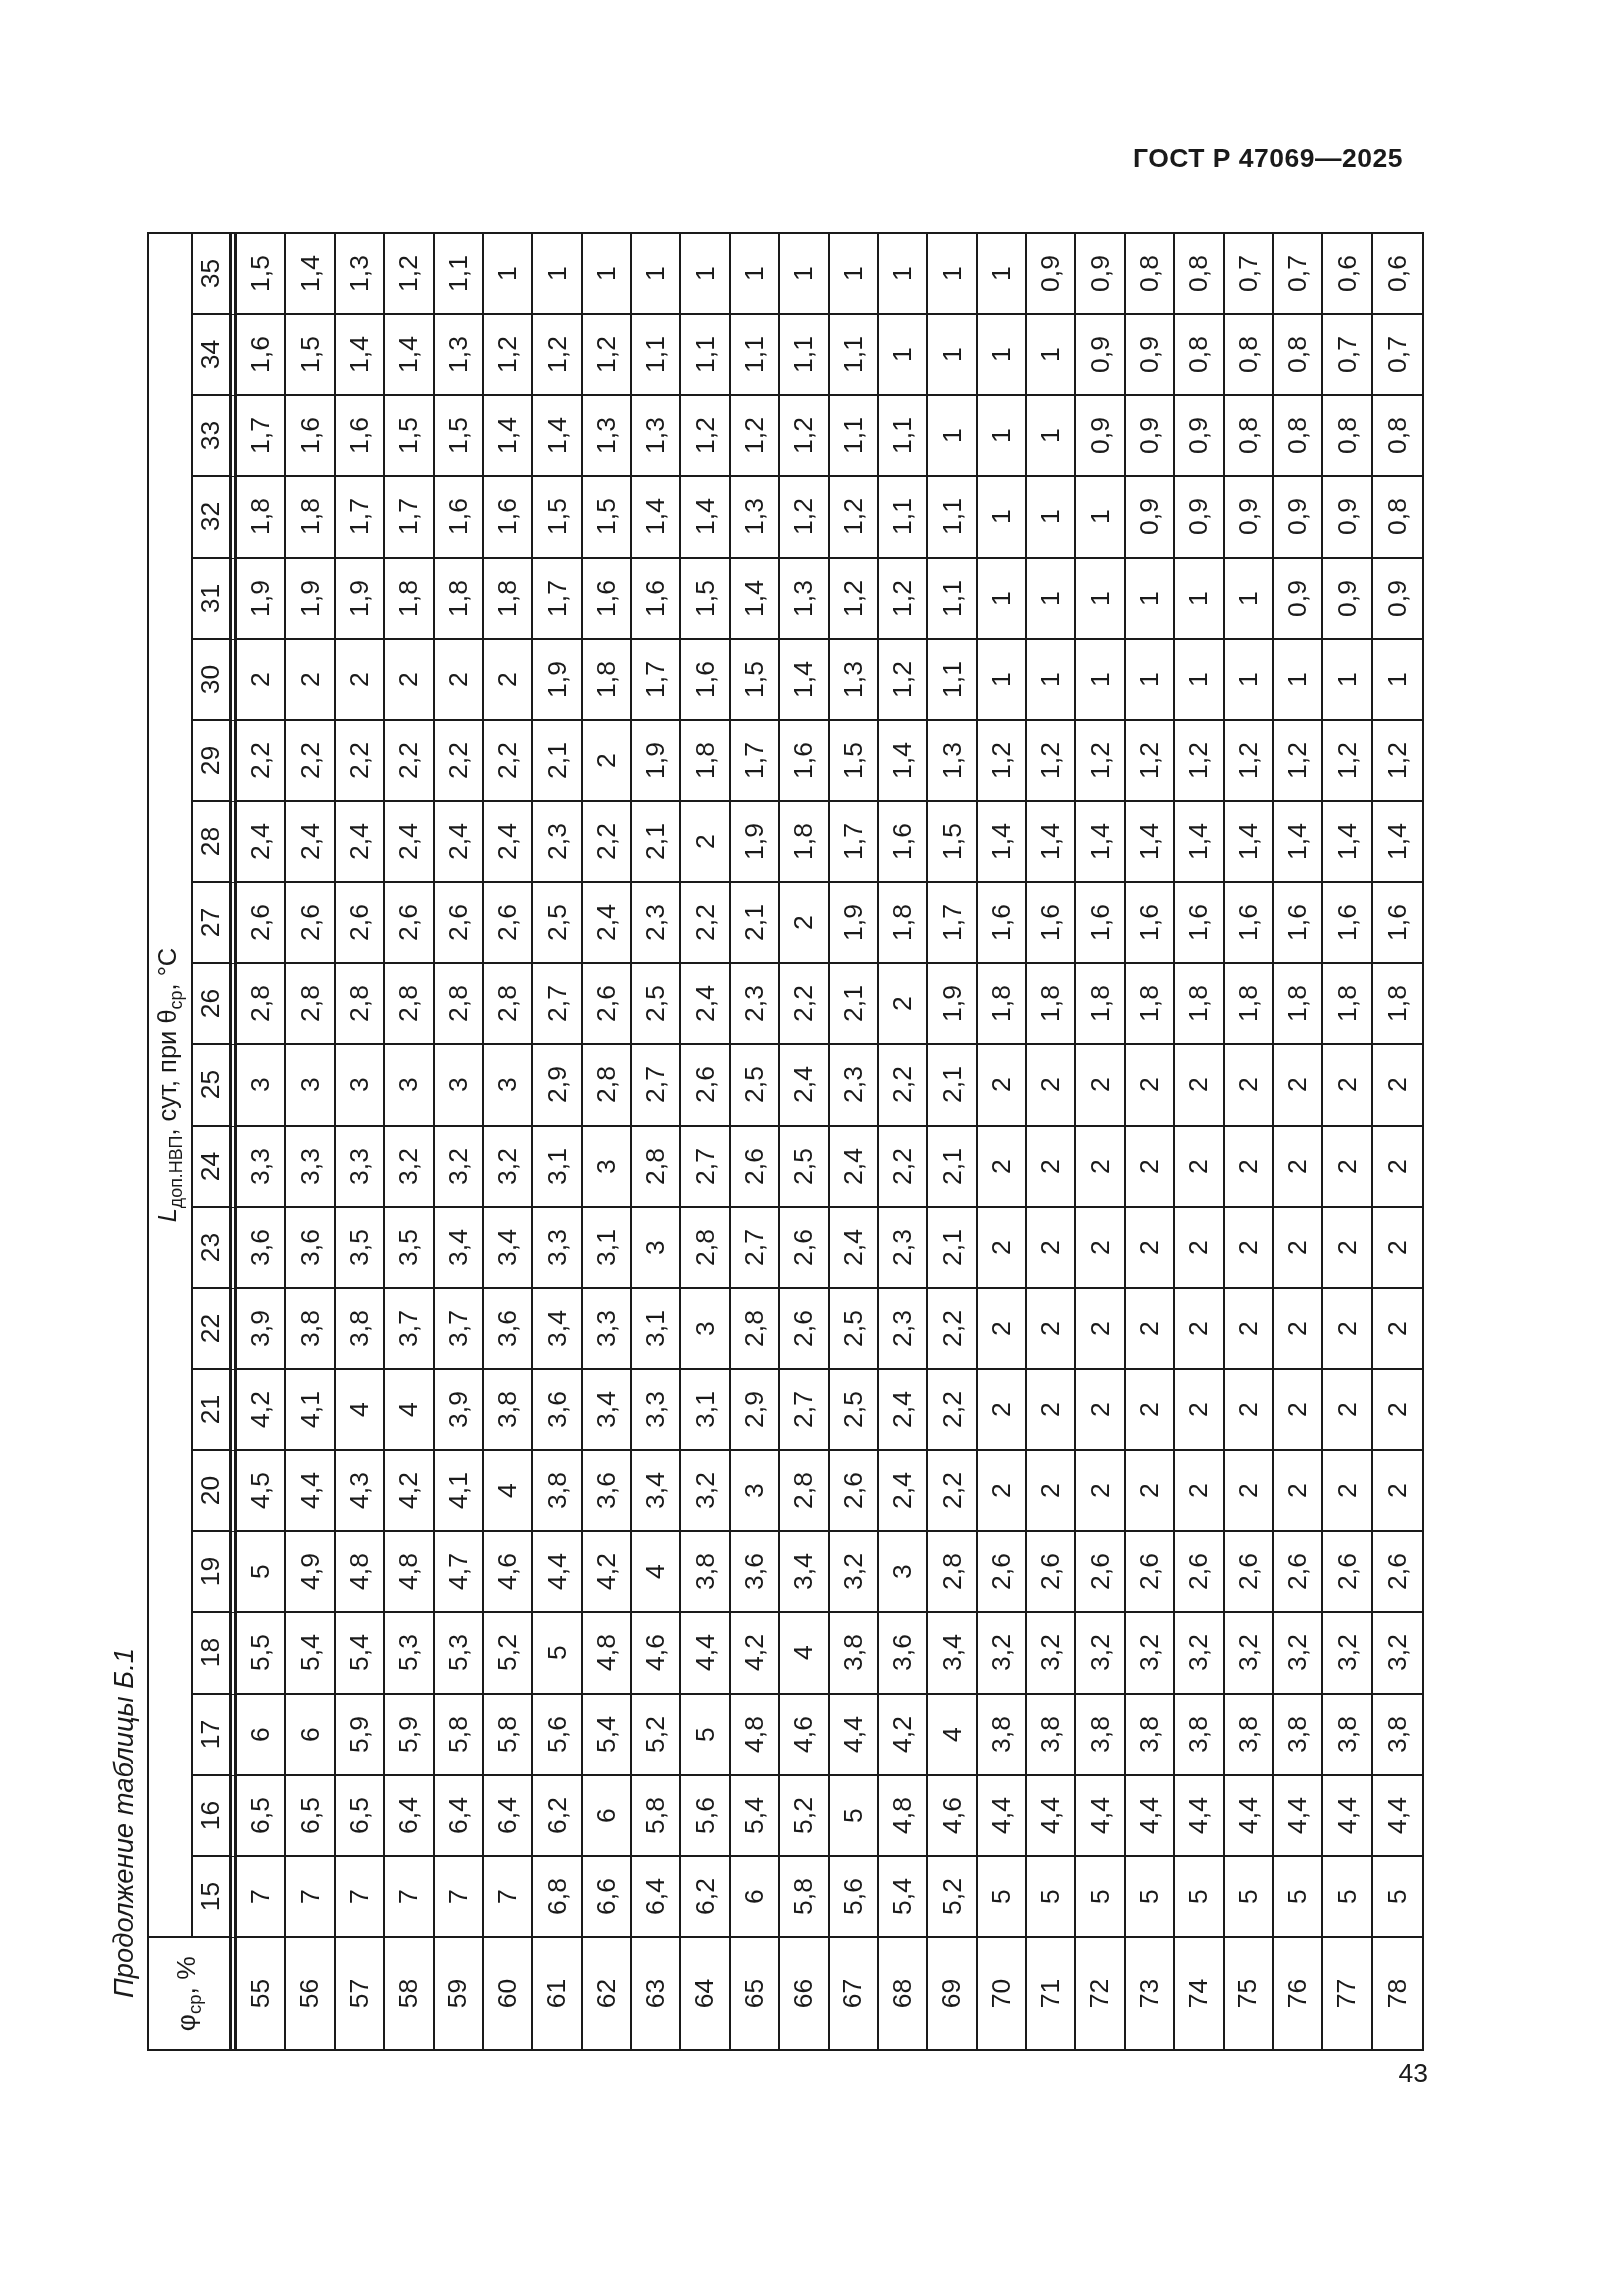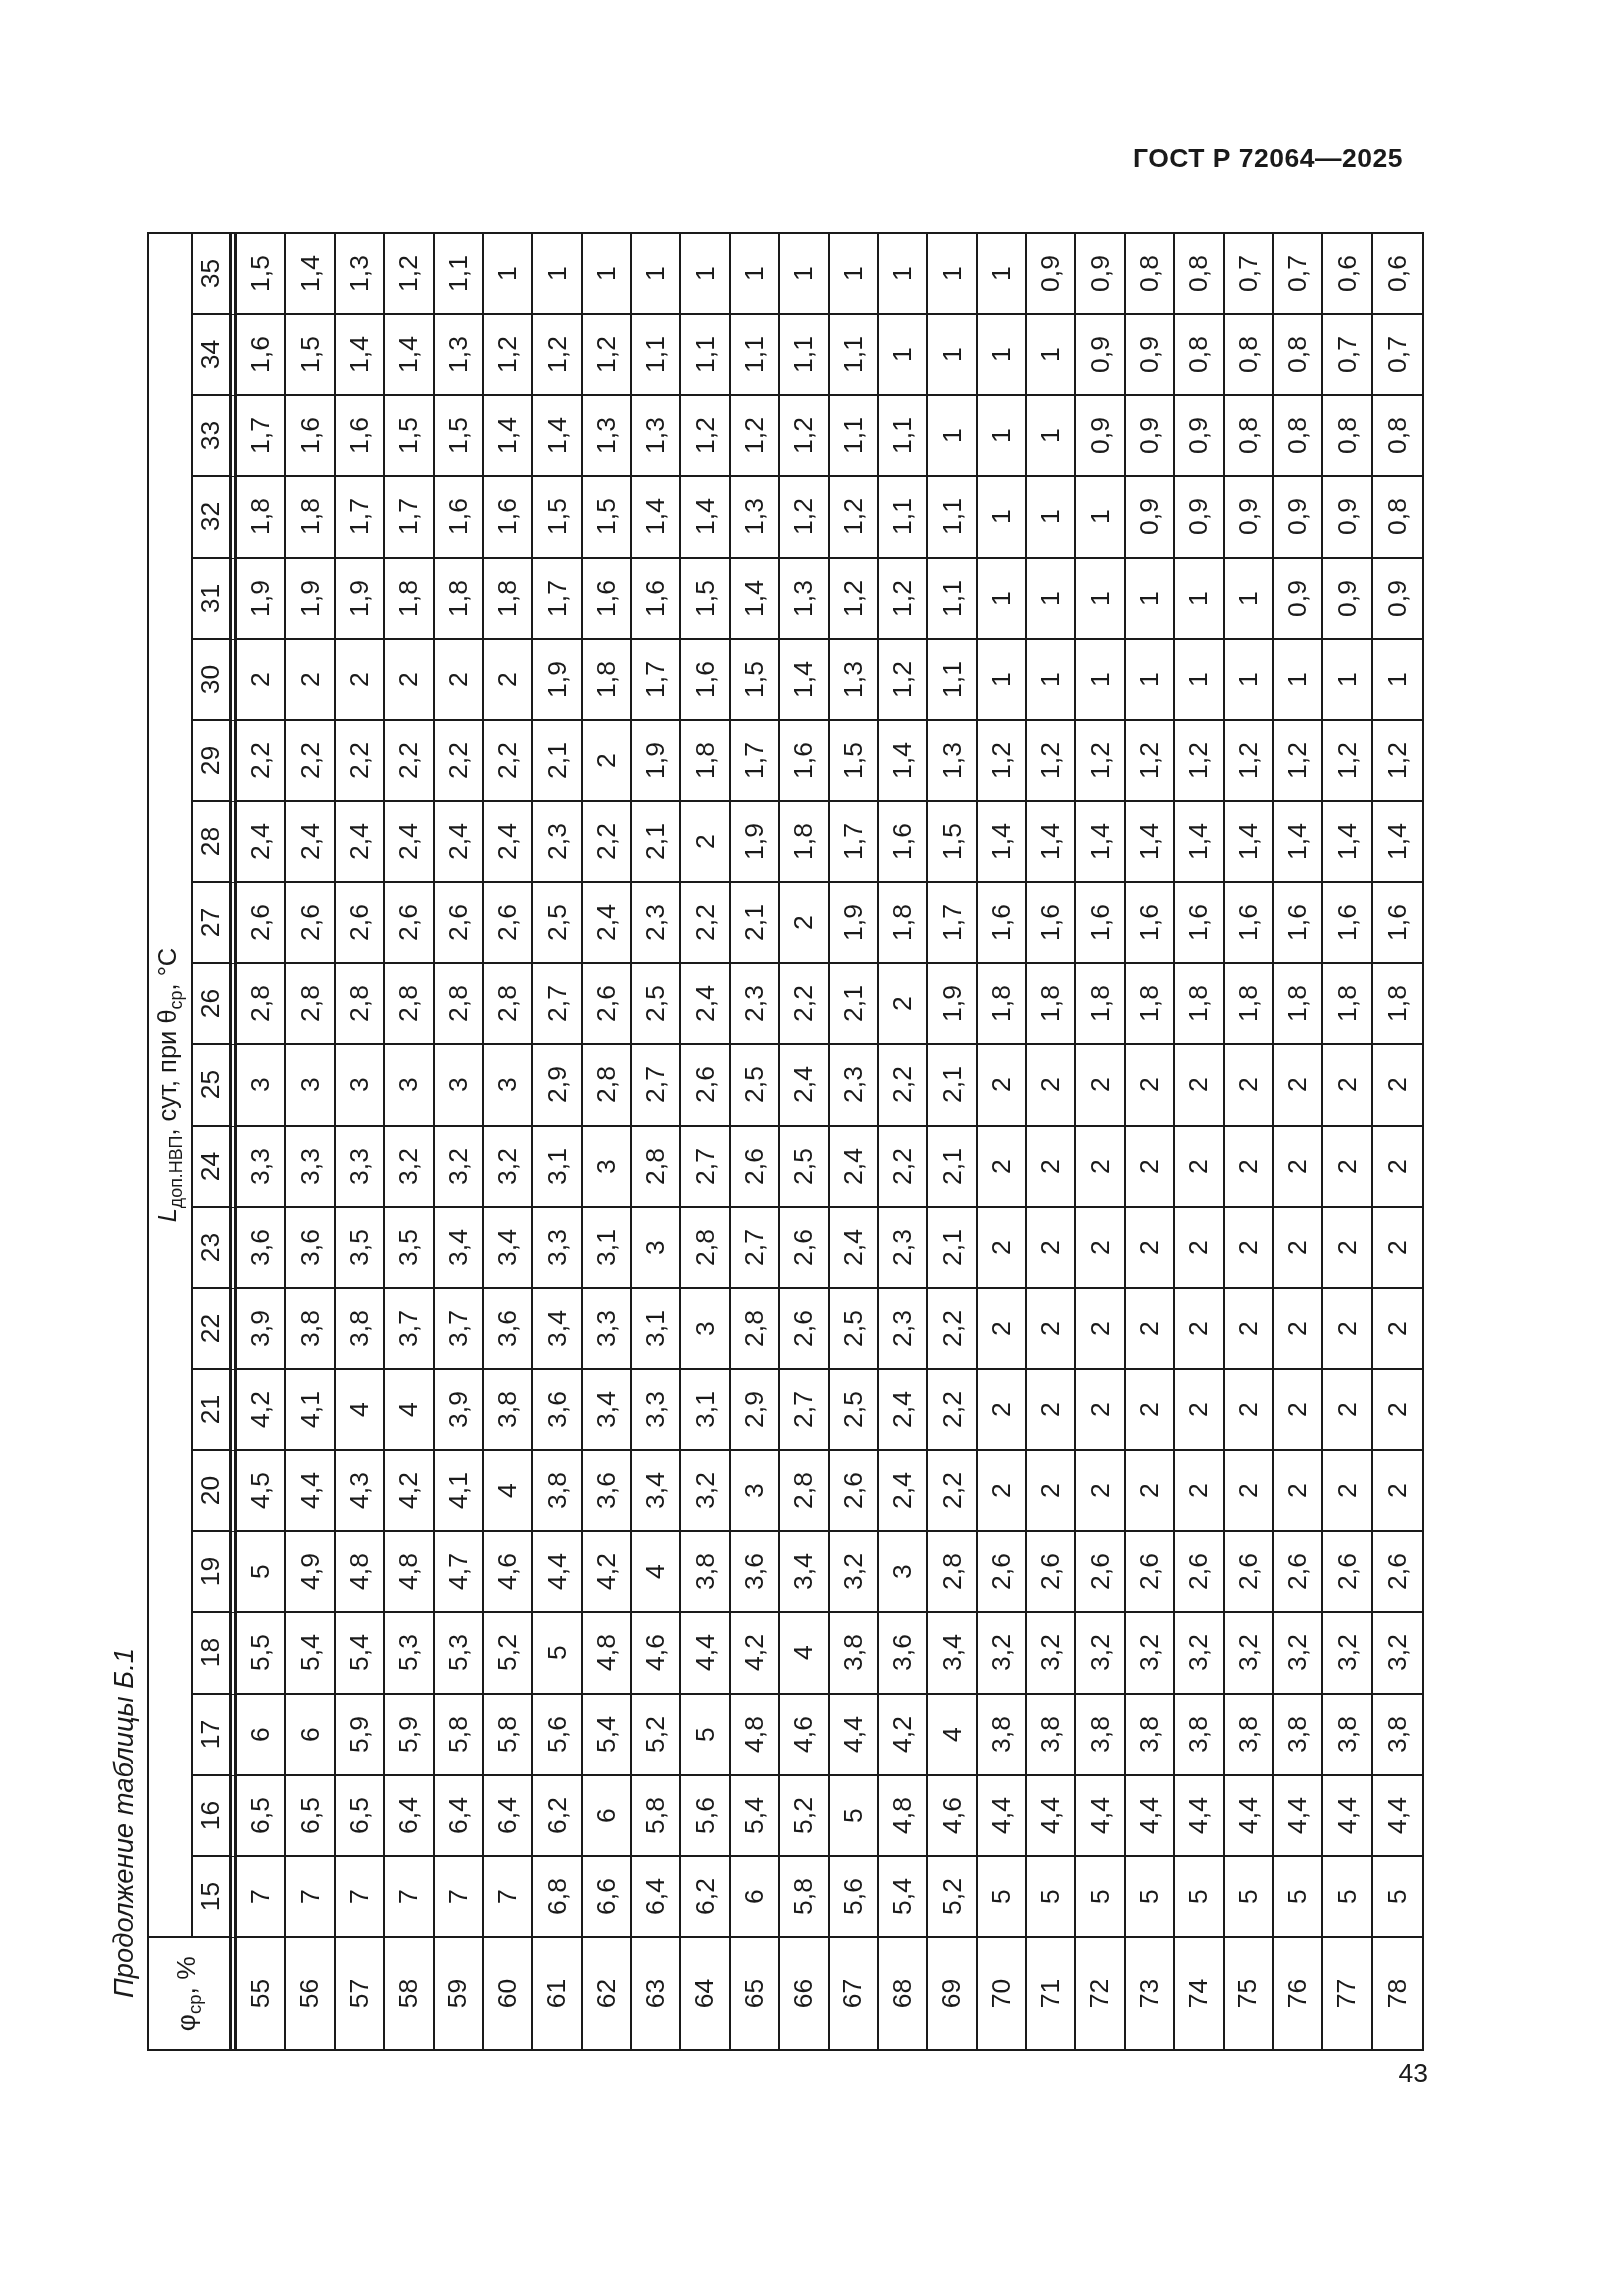--- a/index.html
+++ b/index.html
@@ -38,21 +38,21 @@
   sub{ font-size:70%; }
   .page-number{
     position:absolute; top:2058px; right:193px; font-size:26.5px;
   }
 </style>
 </head>
 <body>
 
 <div class="page">
 
-  <div class="doc-header">ГОСТ Р 72064—2025</div>
+  <div class="doc-header">ГОСТ Р 47069—2025</div>
 
   <div class="caption-wrap">
     <span class="rot">Продолжение таблицы Б.1</span>
   </div>
 
   <div class="gost-table" id="grid">
     <div class="cell lnvp-cell">
       <span class="rot"><i>L</i><sub>доп.НВП</sub><span>, сут, при θ</span><sub>ср</sub><span>, °С</span></span>
     </div>
     <div class="cell corner-cell dbl botrow">

